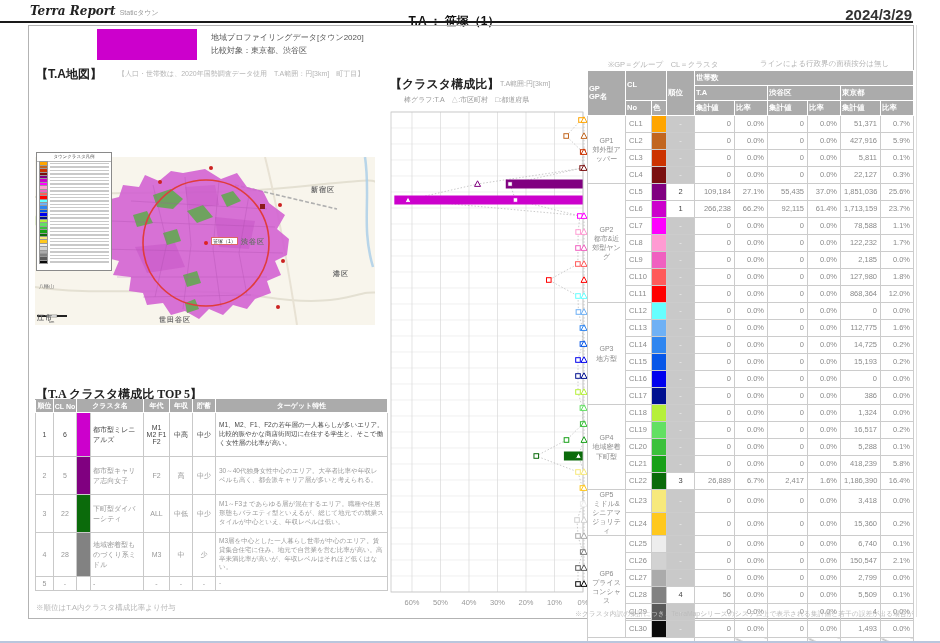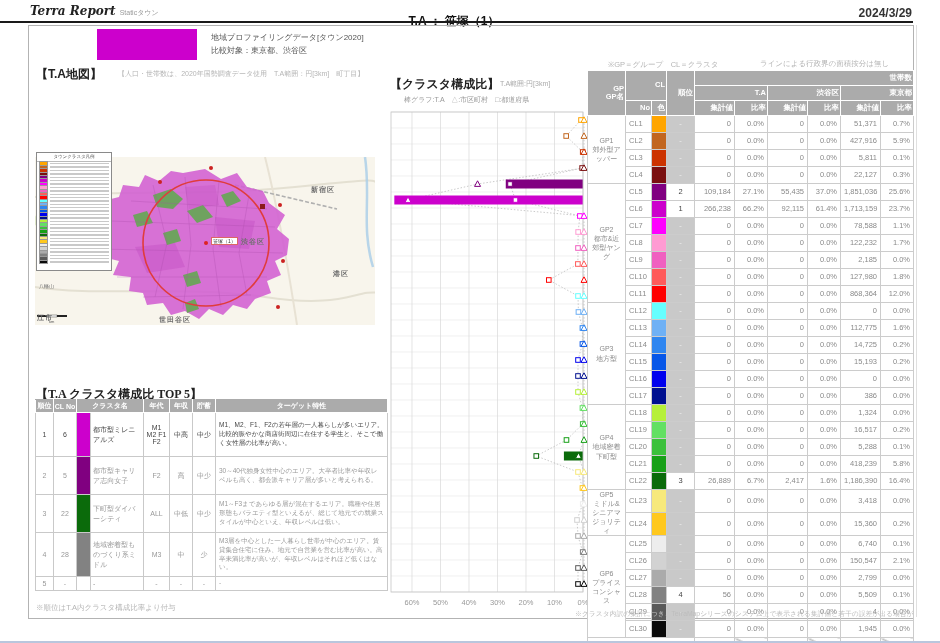--- a/index.html
+++ b/index.html
@@ -2,21 +2,21 @@
 <html><head>
 <meta charset="utf-8">
 <style>
   html,body{margin:0;padding:0;background:#fff;}
   #page{position:relative;width:940px;height:643px;background:#fff;font-family:"Liberation Sans",sans-serif;overflow:hidden;}
   .abs{position:absolute;}
   
   #brand{left:30px;top:4px;font-family:"DejaVu Serif",serif;font-style:italic;font-weight:bold;font-size:12px;color:#222;}
   #brand-sub{font-family:"Liberation Sans",sans-serif;font-style:normal;font-weight:normal;font-size:7px;color:#999;margin-left:4px;}
   #hdr-center{left:0;top:5px;width:908px;text-align:center;font-weight:bold;font-size:12px;color:#111;margin-top:8px;}
-  #hdr-date{right:28px;top:6px;font-size:12px;font-weight:bold;color:#333;}
+  #hdr-date{right:28px;top:6px;font-size:15px;font-weight:bold;color:#333;}
   #hdr-line{left:0;top:21px;width:913px;height:2px;background:#1a1a1a;}
   #content-box{left:28px;top:25px;width:884px;height:592px;border:1px solid #b3b3b3;}
   #right-edge{left:916px;top:25px;width:1px;height:592px;background:#e0e0e0;}
   
   #title-swatch{left:97px;top:29px;width:100px;height:31px;background:#CC00CC;}
   #title-meta{left:211px;top:32px;font-size:8px;color:#555;line-height:1.6;}
   #title-box{left:300px;top:28px;width:582px;height:31px;border:2px solid #CC2BCC;background:#fff;display:flex;align-items:center;justify-content:center;}
   #title-box span{font-size:15px;font-weight:bold;color:#0a0a0a;letter-spacing:1px;}
   
   .sec-title{font-weight:bold;font-size:12px;color:#222;}
@@ -41,21 +41,21 @@
   #top5-table tr.r1 td{color:#444;}
   
   #chart-title{left:390px;top:76px;}
   #chart-range{left:500px;top:79px;font-size:7px;color:#aaa;}
   #chart-legend{left:404px;top:95px;font-size:7px;color:#999;}
   
   #tbl-note1{left:608px;top:59px;}
   #tbl-note2{left:760px;top:59px;}
   #cluster-table{left:587px;top:70px;width:326px;border-collapse:collapse;table-layout:fixed;border:1px solid #b9b9b9;}
   #cluster-table td{border:1px solid #ccc;font-size:7.5px;color:#8a8a8a;padding:0 3px;height:16px;line-height:1.1;overflow:hidden;}
-  #cluster-table thead td{background:#ABABAB;color:#fff;font-weight:bold;text-align:right;border-color:#fff;height:14px;padding:0 1px;}
+  #cluster-table thead td{background:#ABABAB;color:#fff;font-weight:bold;text-align:left;border-color:#fff;height:14px;padding:0 1px;}
   #cluster-table td.gp{text-align:center;background:#fff;font-size:7px;line-height:1.3;}
   #cluster-table td.col{padding:0;}
   #cluster-table td.rank{text-align:center;}
   #cluster-table td.rank.none{background:#C9C9C9;color:#f0f0f0;}
   #cluster-table td.rank.has{color:#444;}
   #cluster-table td.num{text-align:right;}
   #cluster-table td.diag{background:linear-gradient(to top right,#fff 47%,#c4c4c4 47%,#c4c4c4 53%,#fff 53%);}
   #cluster-table td.tlabel{text-align:center;color:#888;}
   #tbl-footnote{left:575px;top:609px;width:338px;font-size:6.8px;color:#bdbdbd;white-space:nowrap;overflow:hidden;}
   
@@ -837,21 +837,21 @@
           <td class="num">0.0%</td>
         </tr>
         <tr>
           <td class="">CL30</td>
           <td class="col" style="background: rgb(10, 10, 10);"></td>
           <td class="rank none">-</td>
           <td class="num">0</td>
           <td class="num">0.0%</td>
           <td class="num">0</td>
           <td class="num">0.0%</td>
-          <td class="num">1,945</td>
+          <td class="num">1,493</td>
           <td class="num">0.0%</td>
         </tr>
         <tr>
           <td class="tlabel" colspan="4">計※</td>
           <td class="num">402,367</td>
           <td class="diag"></td>
           <td class="num">149,967</td>
           <td class="diag"></td>
           <td class="num">7,227,179</td>
           <td class="diag"></td>

